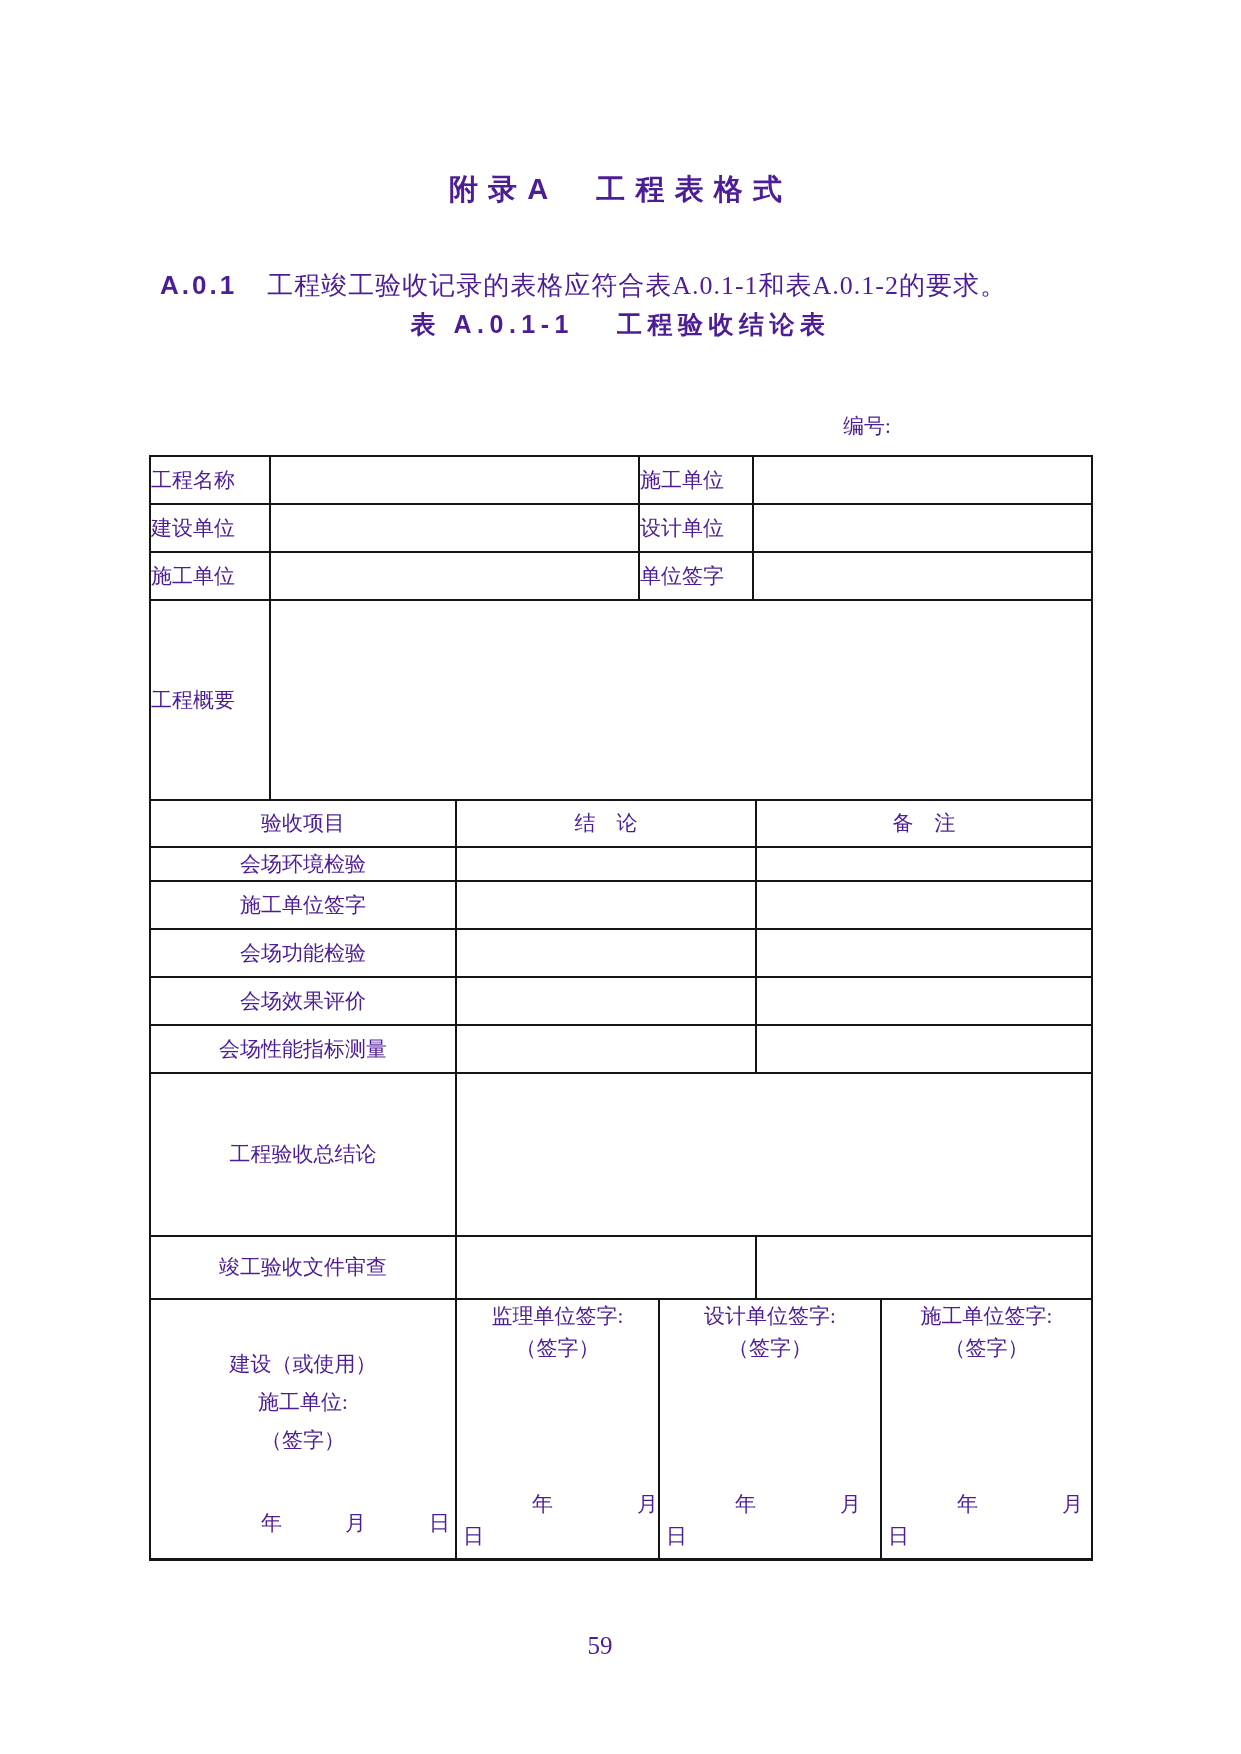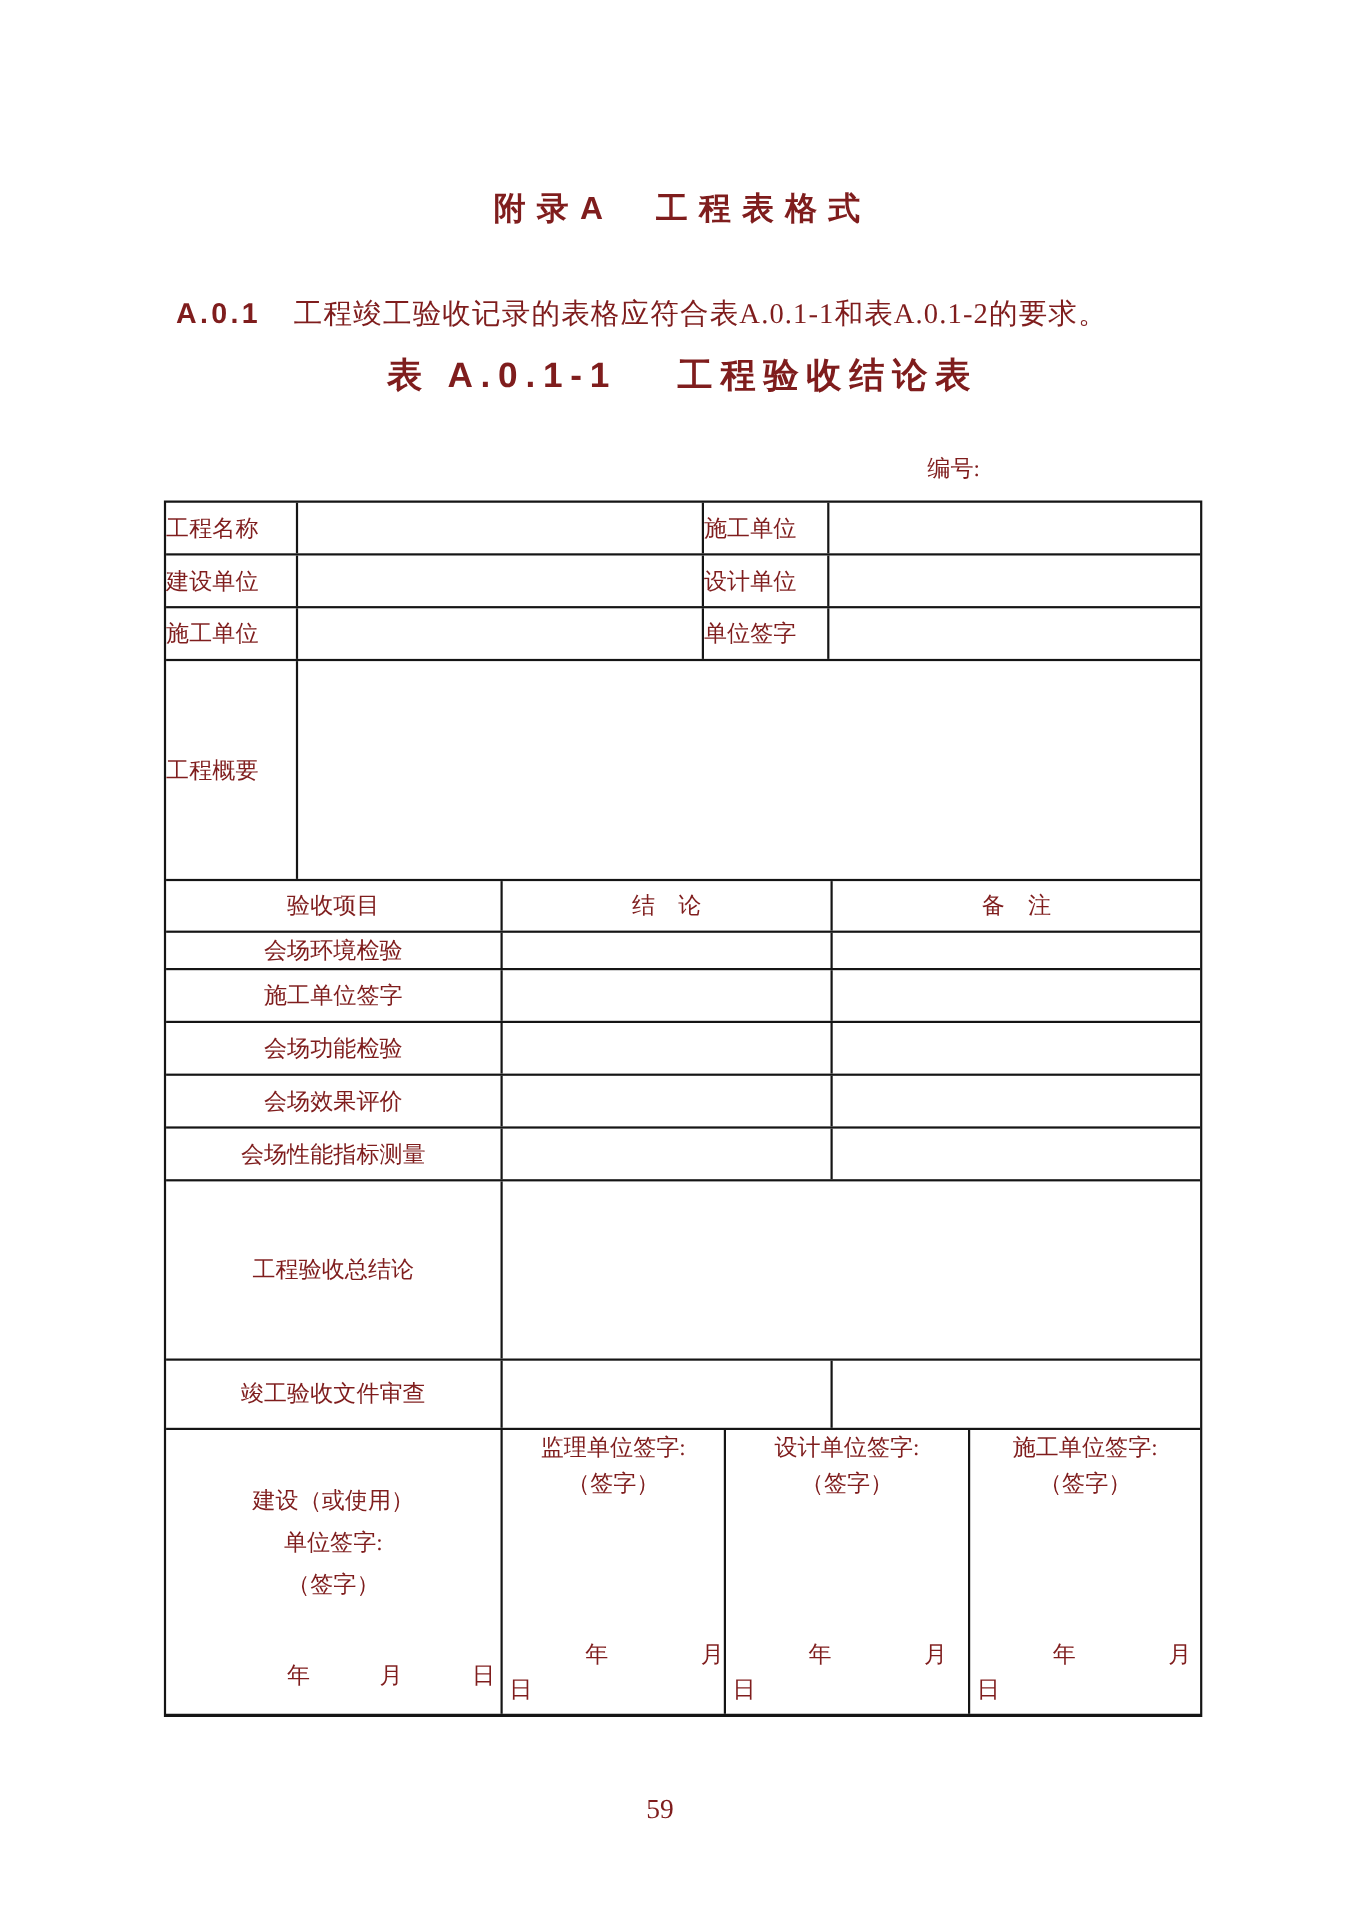--- a/index.html
+++ b/index.html
@@ -2,42 +2,42 @@
 <html><head>
 <meta charset="utf-8">
 <style>
   * { margin:0; padding:0; box-sizing:border-box; }
   html,body { background:#e9e9e9; }
   .page {
     position:relative;
     width:1241px; height:1754px;
     background:#ffffff;
     font-family:"Liberation Serif","DejaVu Serif",serif;
-    color:#7f1d1d;
+    color:#4c1d95;
     overflow:hidden;
   }
   .appendix-title {
     position:absolute; top:170px; left:0; width:1241px;
     text-align:center;
     font-family:"Liberation Sans","DejaVu Sans",sans-serif;
     font-weight:bold; font-size:29px; letter-spacing:0.35em;
   }
   .clause {
     position:absolute; top:268px; left:160px; width:1000px;
     font-size:26px; letter-spacing:1px; white-space:nowrap;
   }
   .clause-num {
     font-family:"Liberation Sans","DejaVu Sans",sans-serif;
     font-weight:bold; letter-spacing:3px; margin-right:30px;
   }
   .table-title {
-    position:absolute; top:320px; left:0; width:1241px;
+    position:absolute; top:308px; left:0; width:1241px;
     text-align:center;
     font-family:"Liberation Sans","DejaVu Sans",sans-serif;
-    font-weight:bold; font-size:32px; letter-spacing:0.22em;
+    font-weight:bold; font-size:25px; letter-spacing:0.22em;
   }
   .serial {
     position:absolute; top:412px; left:843px;
     font-size:21px;
   }
   
   .tbl {
     position:absolute; left:149px; top:455px; width:944px;
     border:2px solid #151515; border-bottom:3px solid #151515;
     font-size:21px; line-height:1.25;
@@ -161,21 +161,21 @@
     <div class="row h63">
       <div class="cell w306 ctr">竣工验收文件审查</div>
       <div class="cell w300"></div>
       <div class="cell grow"></div>
     </div>
 
     <div class="row h258">
       <div class="cell w306 sig-cell">
         <div class="sig-owner-block">
           <div>建设（或使用）</div>
-          <div>单位签字:</div>
+          <div>施工单位:</div>
           <div>（签字）</div>
         </div>
         <div class="date-owner">年　　　月　　　日</div>
       </div>
       <div class="cell w203 sig-cell">
         <div class="sig-unit-title">监理单位签字:</div>
         <div class="sig-sub">（签字）</div>
         <div class="date-unit">
           <div class="date-ym">年　　　　月</div>
           <div class="date-d">日</div>

